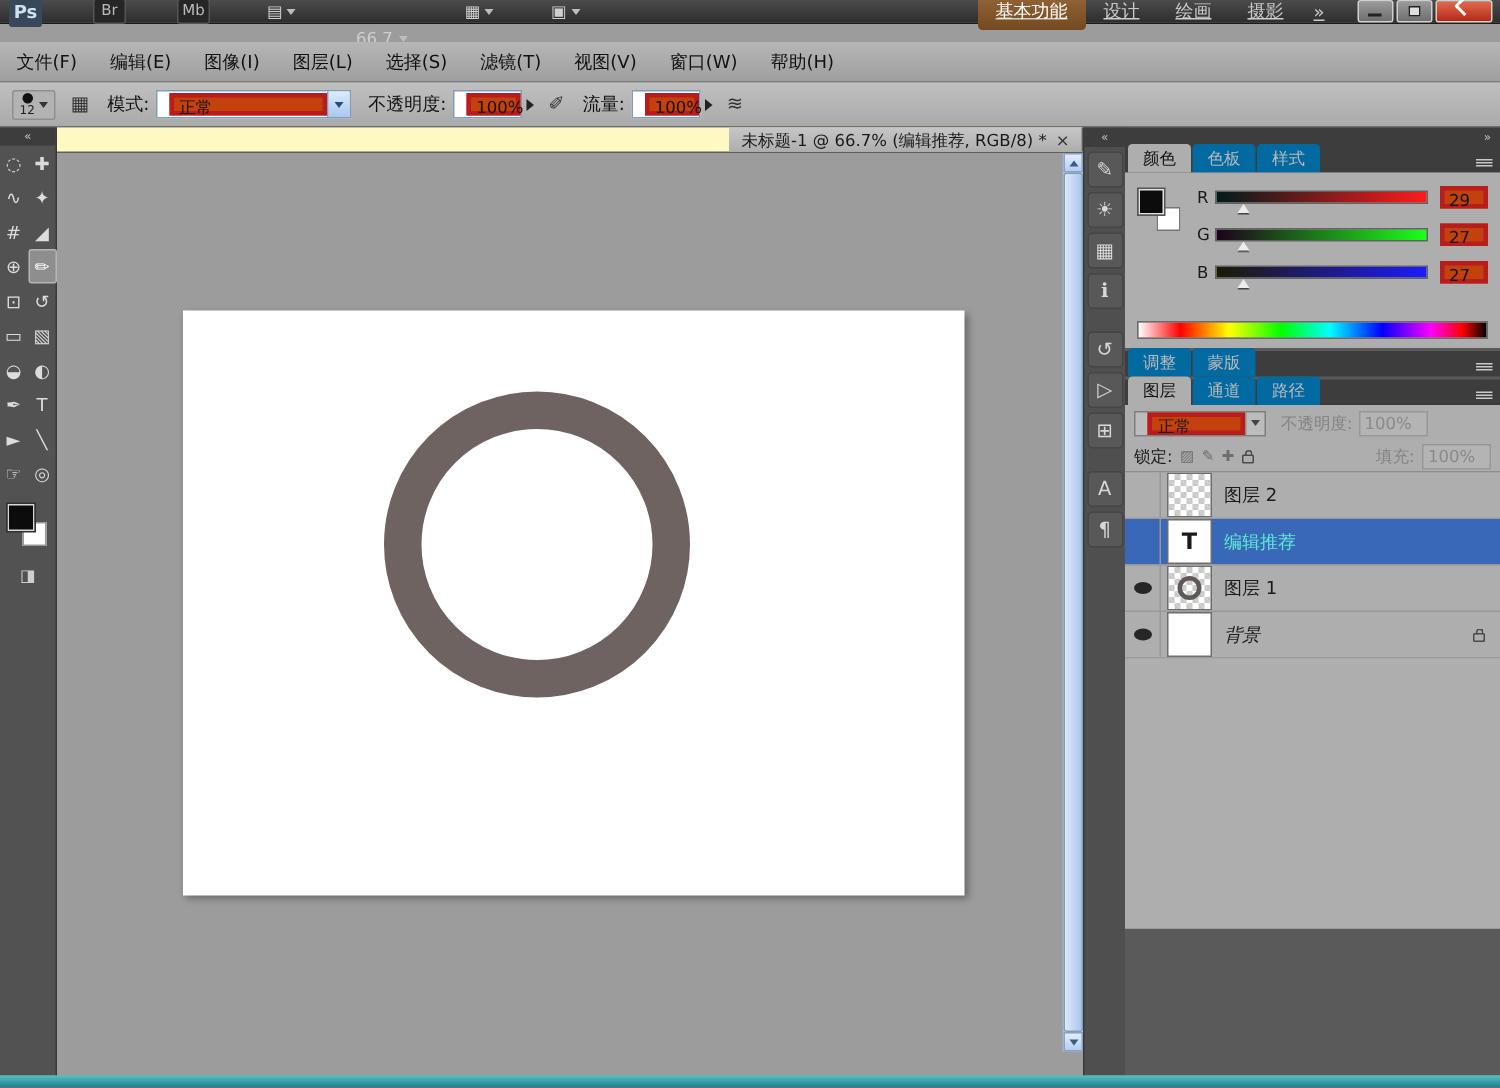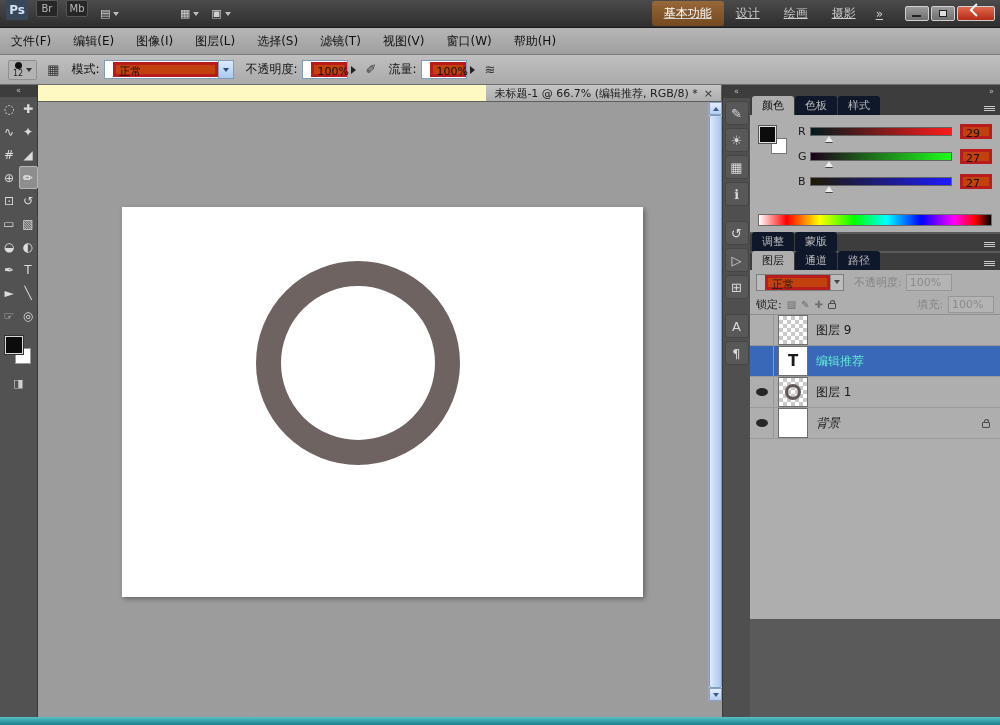--- a/index.html
+++ b/index.html
@@ -1,22 +1,22 @@
 <!DOCTYPE html>
 <html><head>
 <meta charset="utf-8">
 <style>
   * { margin:0; padding:0; box-sizing:border-box; }
   body { font-family:"DejaVu Sans","Liberation Sans",sans-serif; background:#222; }
   .app { position:relative; width:1000px; height:725px; overflow:hidden; background:#9c9c9c; font-size:12px; }
 
   
-  .titlebar { position:absolute; top:0; left:0; width:1000px; height:28px;
+  .titlebar { position:absolute; top:0; left:0; width:1000px; height:16px;
     background:linear-gradient(#4b4b4b,#2e2e2e); border-bottom:1px solid #1a1a1a;
-    display:flex; color:#cfcfcf; }
+    display:flex; align-items:center; color:#cfcfcf;gap:26px; }
   .ps-logo { width:22px; height:20px; margin-left:6px; background:#38485a; color:#cfe2f2;
     font-weight:bold; font-size:12px; display:flex; align-items:center; justify-content:center; border-radius:2px; }
   .tb-btn { margin-left:8px; width:22px; height:17px; background:#262626; border:1px solid #555;
     color:#b9b9b9; font-size:10px; display:flex; align-items:center; justify-content:center; border-radius:2px; }
   .tb-group { display:flex; align-items:center; margin-left:12px; gap:3px; color:#cfcfcf; }
   .tb-group .gi { font-size:11px; }
   .tri-down { width:0; height:0; border-left:3px solid transparent; border-right:3px solid transparent; border-top:4px solid #bdbdbd; }
   .tb-zoom { margin-left:14px; display:flex; align-items:center; gap:4px; font-size:11px;margin-top:36px; }
   .tb-right { margin-left:auto; display:flex; align-items:center; height:100%;text-decoration:underline; }
   .ws-tab { padding:4px 12px; font-size:12px; color:#c9c9c9; }
@@ -106,21 +106,21 @@
   .dockstrip { position:absolute; left:722px; top:0; width:28px; height:632px; background:#4f4f4f; border-left:1px solid #3a3a3a; }
   .dock-head { height:13px; background:#3d3d3d; color:#bdbdbd; font-size:8px; text-align:center; line-height:13px; }
   .dock-icon { width:24px; height:24px; margin:3px auto 0; color:#d8d8d8; font-size:13px; display:flex; align-items:center; justify-content:center;
     background:#585858; border:1px solid #454545; border-radius:3px; }
   .dock-gap { height:12px; }
 
   
   .panels { position:absolute; left:750px; top:0; width:250px; height:632px; background:#5a5a5a; }
   .panels-head { height:13px; background:#3d3d3d; color:#bdbdbd; font-size:8px; text-align:right; padding-right:6px; line-height:13px; }
   .ptabs { height:17px; background:#3d3d3d; display:flex; align-items:flex-end; padding-left:2px; }
-  .ptab { padding:2px 10px; font-size:11px; color:#b9b9b9; background:#0f172a; border-radius:3px 3px 0 0; margin-right:1px; }
+  .ptab { padding:2px 10px; font-size:11px; color:#b9b9b9; background:#0369a1; border-radius:3px 3px 0 0; margin-right:1px; }
   .ptab.active { background:#aeaeae; color:#111; }
   .pmenu { margin-left:auto; margin-right:5px; margin-bottom:4px; display:flex; flex-direction:column; gap:1px; }
   .pmenu i { display:block; width:11px; height:1px; background:#c9c9c9; }
 
   .panel-body { background:#aeaeae; }
   
   .color-body { height:117px; position:relative; }
   .cp-swatches { position:absolute; left:8px; top:10px; width:34px; height:34px; }
   .cp-bg { position:absolute; left:13px; top:13px; width:16px; height:16px; background:#fff; border:1px solid #777; }
   .cp-fg { position:absolute; left:1px; top:1px; width:17px; height:17px; background:#0c0c0c; border:1px solid #e2e2e2; outline:1px solid #555; }
@@ -414,21 +414,21 @@
           <span class="mini-lock"></span>
           <span class="dim" style="margin-left:auto;">填充:</span>
           <div class="dim-combo" style="width:46px;">
             <span>100%</span>
           </div>
         </div>
         <div class="lrows">
           <div class="lrow">
             <div class="vis"></div>
             <div class="lthumb checker"></div>
-            <span class="lname">图层 9</span>
+            <span class="lname">图层 2</span>
           </div>
           <div class="lrow sel">
             <div class="vis"></div>
             <div class="lthumb">
               <span class="thumb-t">T</span>
             </div>
             <span class="lname">编辑推荐</span>
           </div>
           <div class="lrow">
             <div class="vis">

